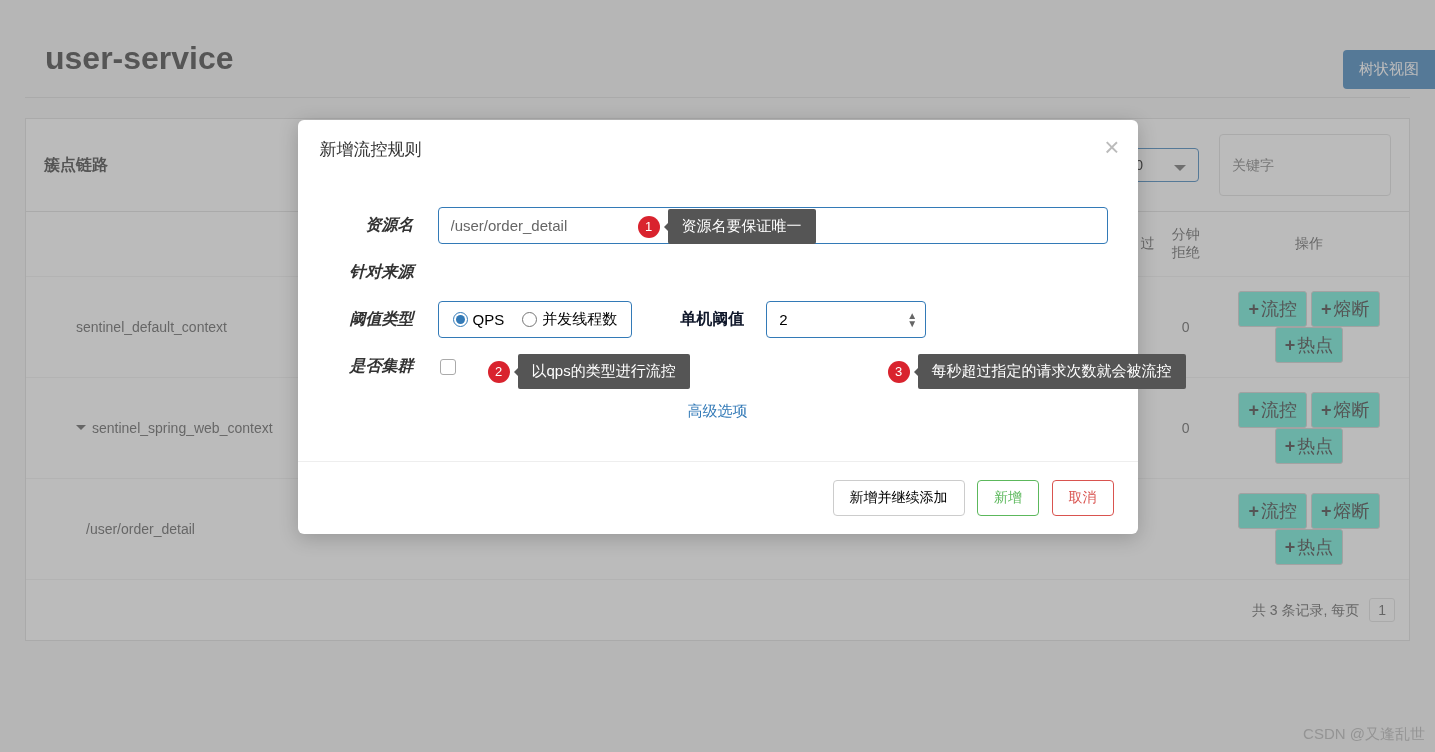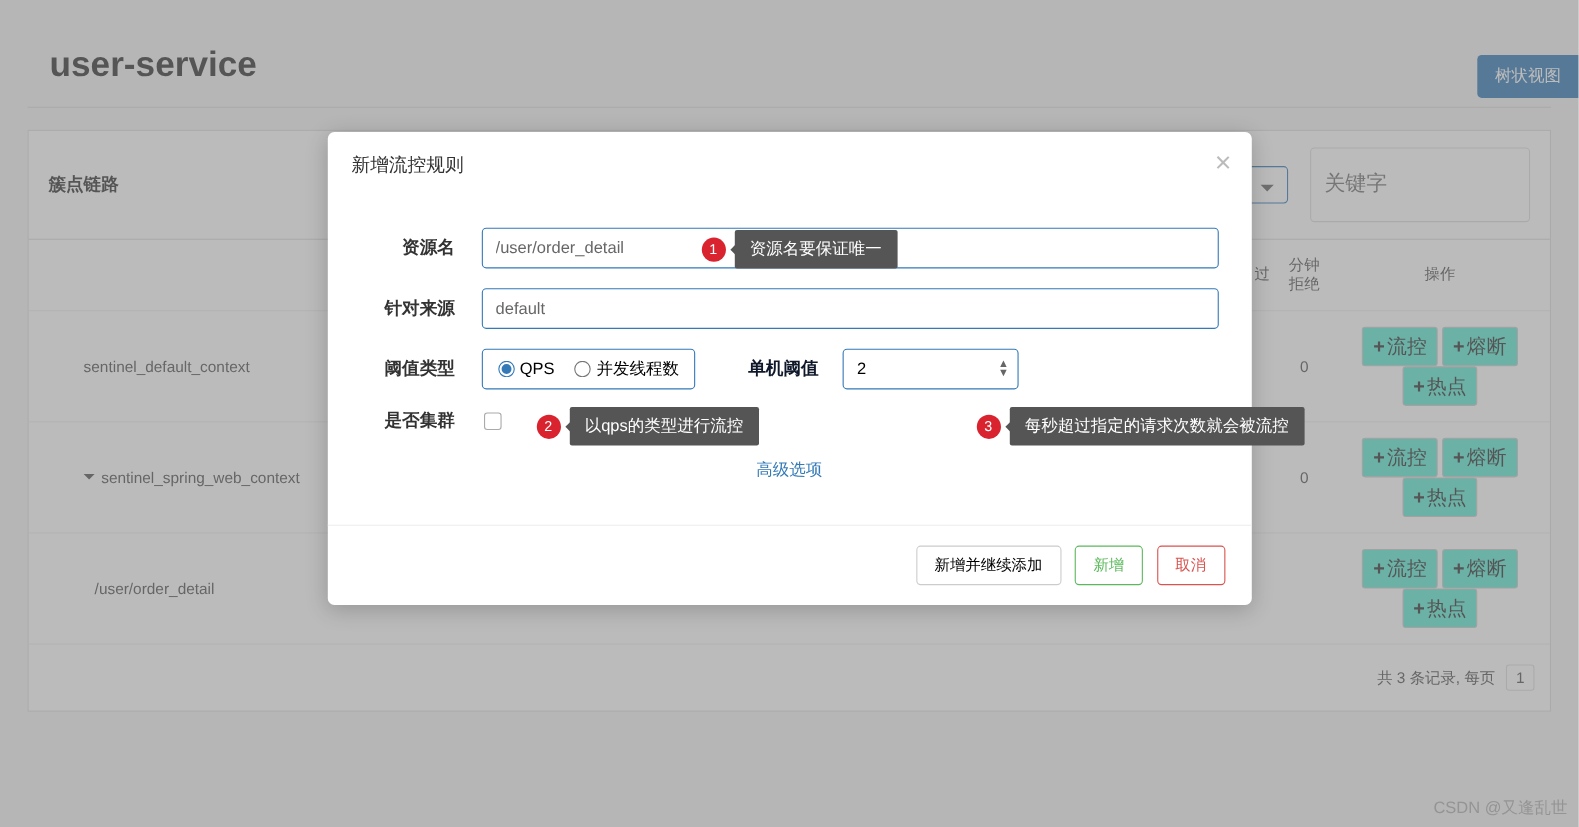--- a/index.html
+++ b/index.html
@@ -5,42 +5,42 @@
 * { box-sizing: border-box; margin: 0; padding: 0; }
 body { font-family: -apple-system, "Helvetica Neue", Arial, sans-serif; background: #f5f5f5; overflow: hidden; width: 1435px; height: 752px; position: relative; }
 .page-title { font-size: 32px; font-weight: 700; color: #333; padding: 40px 0 20px 45px; }
 .tree-btn { position: absolute; top: 50px; right: 0; background: #337ab7; color: #fff; border: none; padding: 10px 16px; font-size: 15px; border-radius: 4px 0 0 4px; cursor: pointer; }
 .divider { border-top: 1px solid #ddd; margin: 0 25px 20px 25px; }
 .panel { background: #fff; border: 1px solid #ddd; margin: 0 25px; }
 .panel-header { display: flex; align-items: center; padding: 15px 18px; border-bottom: 1px solid #ddd; }
 .panel-header-title { font-size: 16px; font-weight: 600; color: #333; flex: 1; }
 .header-select { border: 1px solid #337ab7; border-radius: 4px; padding: 8px 55px 8px 14px; font-size: 14px; margin-right: 20px; position: relative; display: flex; align-items: center; }
 .caret-down { position: absolute; right: 12px; border: 6px solid transparent; border-top-color: #666; top: 16px; }
-.keyword-input { border: 1px solid #ddd; border-radius: 4px; padding: 22px 12px; font-size: 19px; width: 200px; }
+.keyword-input { border: 1px solid #ddd; border-radius: 4px; padding: 22px 12px; font-size: 14px; width: 172px; }
 .table { width: 100%; border-collapse: collapse; }
 .table th { text-align: center; font-weight: normal; color: #555; font-size: 14px; padding: 14px 8px; border-bottom: 1px solid #eee; }
 .table td { padding: 14px 10px; font-size: 14px; color: #555; border-bottom: 1px solid #eee; vertical-align: middle; }
 .td-name { padding-left: 30px; }
 .td-name.indent { padding-left: 50px; }
 .td-name.indent2 { padding-left: 60px; }
 .expand-icon { display: inline-block; width: 0; height: 0; border: 5px solid transparent; border-top-color: #555; margin-right: 6px; transform: translateY(2px); }
 .td-center { text-align: center; }
 .action-btn { display: inline-block; border: 1px solid #ccc; background: #5eead4; padding: 5px 9px; font-size: 18px; border-radius: 3px; margin: 0 2px; cursor: pointer; color: #333; }
 .action-btn .plus { font-weight: bold; margin-right: 2px; }
 .footer-row td { text-align: right; padding: 18px 14px; color: #555; font-size: 14px; border: none; }
 .page-num { border: 1px solid #ddd; padding: 3px 8px; border-radius: 3px; margin-left: 6px; display: inline-block; }
 
 .overlay { position: absolute; inset: 0; background: rgba(120,120,120,0.5); display: flex; align-items: flex-start; justify-content: center; padding-top: 120px; }
 .modal { background: #fff; width: 840px; border-radius: 6px; box-shadow: 0 4px 20px rgba(0,0,0,0.2); position: relative; }
 .modal-header { padding: 18px 22px; }
 .modal-title { font-size: 17px; font-weight: 400; color: #333; }
 .close-icon { position: absolute; top: 14px; right: 18px; font-size: 26px; color: #bbb; cursor: pointer; line-height: 1; }
 .modal-body { padding: 10px 30px 20px 30px; }
 .form-row { display: flex; align-items: center; margin: 18px 0; position: relative; }
-.form-label { width: 110px; text-align: right; font-size: 16px; font-weight: 600; color: #333; padding-right: 24px; }
+.form-label { width: 110px; text-align: right; font-size: 16px; font-weight: 600; color: #333; padding-right: 24px; font-style: italic; }
 .form-input { flex: 1; border: 1px solid #337ab7; border-radius: 4px; padding: 9px 12px; font-size: 15px; color: #666; outline: none; }
 .radio-group { border: 1px solid #337ab7; border-radius: 4px; padding: 8px 14px; display: inline-flex; gap: 18px; }
 .radio-item { display: inline-flex; align-items: center; gap: 5px; font-size: 15px; }
 .radio-item input { width: 15px; height: 15px; accent-color: #337ab7; }
 .threshold-label { font-size: 16px; font-weight: 600; color: #0f172a; margin-left: 48px; margin-right: 22px; }
 .num-input { border: 1px solid #337ab7; border-radius: 4px; padding: 9px 12px; font-size: 15px; width: 160px; position: relative; }
 .num-input .spinner { position: absolute; right: 8px; top: 50%; transform: translateY(-50%); font-size: 10px; color: #666; line-height: 8px; }
 .checkbox-el { width: 16px; height: 16px; border: 1px solid #aaa; border-radius: 3px; margin-left: 2px; }
 .adv-link { text-align: center; margin-top: 25px; }
 .adv-link a { color: #337ab7; font-size: 15px; text-decoration: none; cursor: pointer; }
@@ -128,21 +128,20 @@
         <input class="form-input" value="/user/order_detail" style="">
         <div class="callout" style="left:340px; top:2px;">
           <span class="callout-num">1</span>
           <span class="callout-arrow-left"></span>
           <span>资源名要保证唯一</span>
         </div>
       </div>
 
       <div class="form-row">
         <div class="form-label">针对来源</div>
-        <input class="form-input" value="default" style="">
       </div>
 
       <div class="form-row">
         <div class="form-label">阈值类型</div>
         <div class="radio-group">
           <label class="radio-item">
               <input type="radio" checked="" style="">
               <span>QPS</span>
             </label>
           <label class="radio-item">

